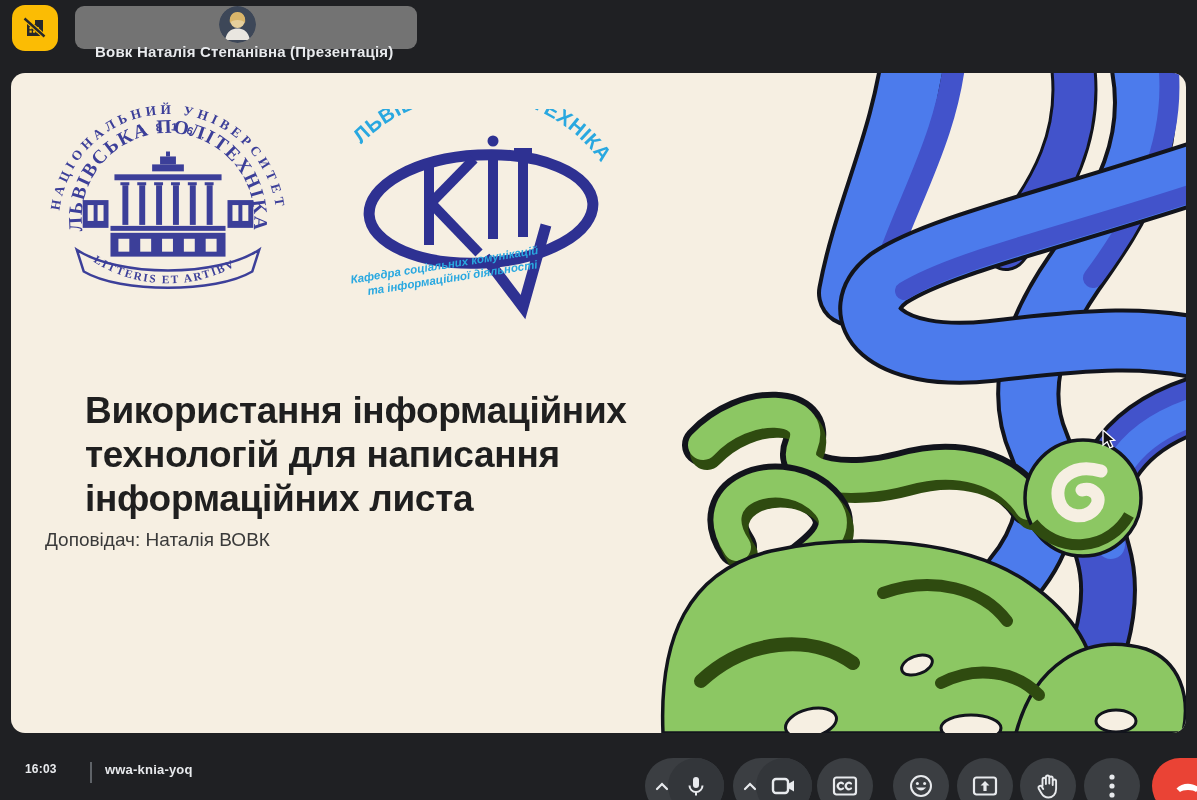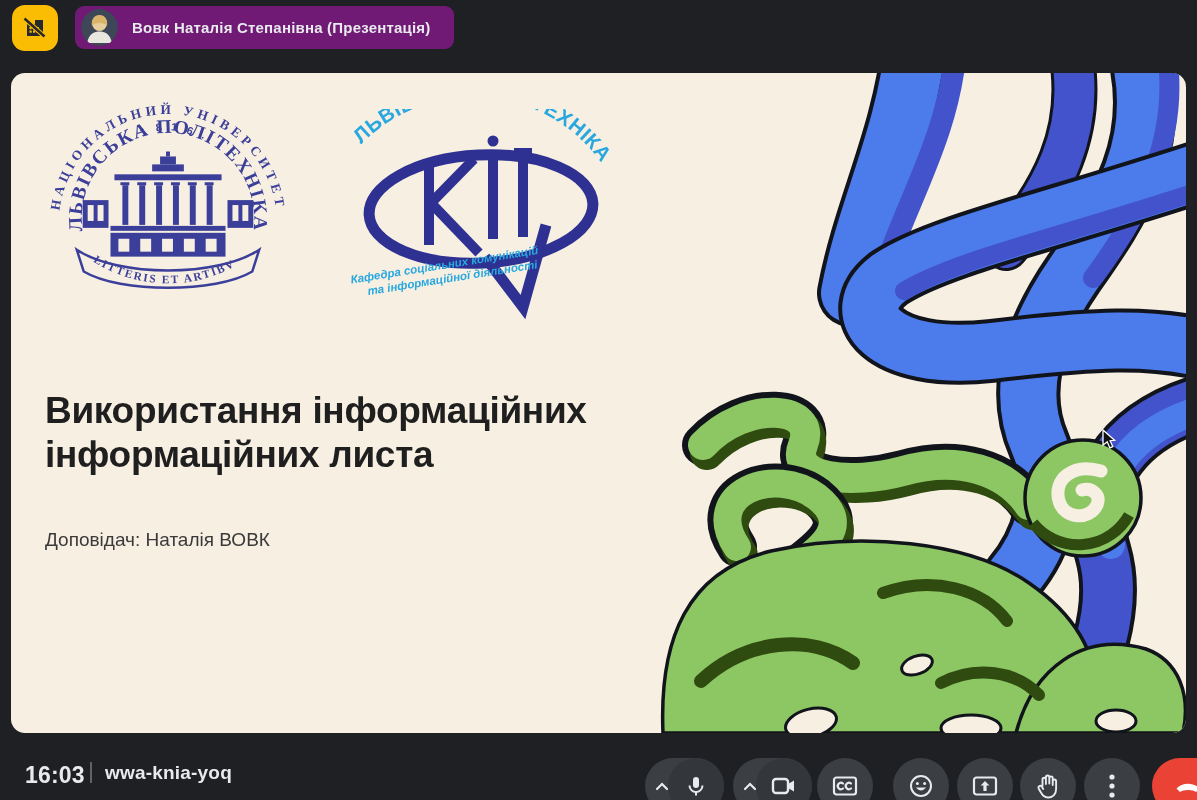--- a/index.html
+++ b/index.html
@@ -5,46 +5,46 @@
   html,body{margin:0;padding:0;}
   body{width:1197px;height:800px;overflow:hidden;background:#202124;
        font-family:"Liberation Sans",sans-serif;}
   .stage{position:relative;width:1197px;height:800px;background:#1f2023;}
 
   
   .presenting-badge{position:absolute;left:12px;top:5px;width:46px;height:46px;
     border-radius:13px;background:#fbbc04;border:none;display:flex;
     align-items:center;justify-content:center;cursor:pointer;padding:0;}
   .presenter-pill{position:absolute;left:75px;top:6px;height:43px;
-    border-radius:9px;background:#701a75;display:flex;align-items:center;
-    padding:0 24px 0 6px;cursor:pointer;}
+    border-radius:9px;background:#737373;display:flex;align-items:center;
+    padding:0 24px 0 6px;cursor:pointer;flex-direction:column;}
   .avatar{width:37px;height:37px;border-radius:50%;overflow:hidden;flex:0 0 auto;}
   .presenter-name{margin-left:14px;color:#e8eaed;font-size:15px;font-weight:700;
     letter-spacing:.2px;white-space:nowrap;}
 
   
   .slide{position:absolute;left:11px;top:73px;width:1175px;height:660px;
     background:#f6efe2;border-radius:14px;overflow:hidden;}
   .seal{position:absolute;left:38px;top:20px;width:238px;height:238px;}
   .kid-logo{position:absolute;left:322px;top:36px;width:292px;height:218px;}
   .slide-title{position:absolute;left:34px;top:316px;margin:0;
     font-size:37px;line-height:44px;font-weight:700;color:#1f1f1f;letter-spacing:-.3px;}
-  .slide-title span{display:block;}
+  .slide-title span{display:block;margin-left:40px;}
   .slide-subtitle{position:absolute;left:34px;top:456px;margin:0;
     font-size:19px;color:#3a3a3a;}
   .art{position:absolute;left:0;top:0;width:1175px;height:660px;pointer-events:none;}
   .cursor{position:absolute;left:1091px;top:356px;width:16px;height:22px;}
 
   
-  .clock{position:absolute;left:25px;top:762px;color:#e8eaed;font-size:23px;
+  .clock{position:absolute;left:25px;top:762px;color:#e8eaed;font-size:12px;
     font-weight:700;letter-spacing:.2px;}
   .bar-divider{position:absolute;left:90px;top:762px;width:1.5px;height:21px;
     background:#5f6368;}
   .meeting-code{position:absolute;left:105px;top:762px;color:#e8eaed;
-    font-size:19px;font-weight:700;letter-spacing:.2px;}
+    font-size:13px;font-weight:700;letter-spacing:.2px;}
 
   .ctl{position:absolute;top:758px;height:56px;border:none;cursor:pointer;
     display:flex;align-items:center;justify-content:center;padding:0;}
   .pill{background:#3b3e42;border-radius:28px;}
   .circle{width:56px;border-radius:50%;background:#3b3e42;}
   .inner-circle{background:#33363a;}
   .chev{width:34px;background:transparent;border-radius:28px 0 0 28px;}
   .end-call{background:#ea4335;border-radius:28px;}
   .icon{display:flex;align-items:center;justify-content:center;}
 </style>
@@ -216,20 +216,21 @@
       <g fill="#f6efe2" stroke="#12141c" stroke-width="3">
         <ellipse cx="800" cy="650" rx="26" ry="14" transform="rotate(-14 800 650)"></ellipse>
         <ellipse cx="906" cy="592" rx="16" ry="9" transform="rotate(-20 906 592)"></ellipse>
         <ellipse cx="960" cy="655" rx="30" ry="13"></ellipse>
         <ellipse cx="1105" cy="648" rx="20" ry="11"></ellipse>
       </g>
     </svg>
 
     <h1 class="slide-title">
       <span>Використання інформаційних</span>
+      <span>технологій для написання</span>
       <span>інформаційних листа</span>
     </h1>
     <p class="slide-subtitle">Доповідач: Наталія ВОВК</p>
 
     <svg class="cursor" viewBox="0 0 16 22">
       <path d="M1 1 L1 16.2 L5.2 12.8 L7.9 18.9 L10.8 17.6 L8.1 11.7 L12.6 11.3 Z" fill="#111111" stroke="#ffffff" stroke-width="1.3"></path>
     </svg>
   </div>
 
   <span class="clock">16:03</span>

